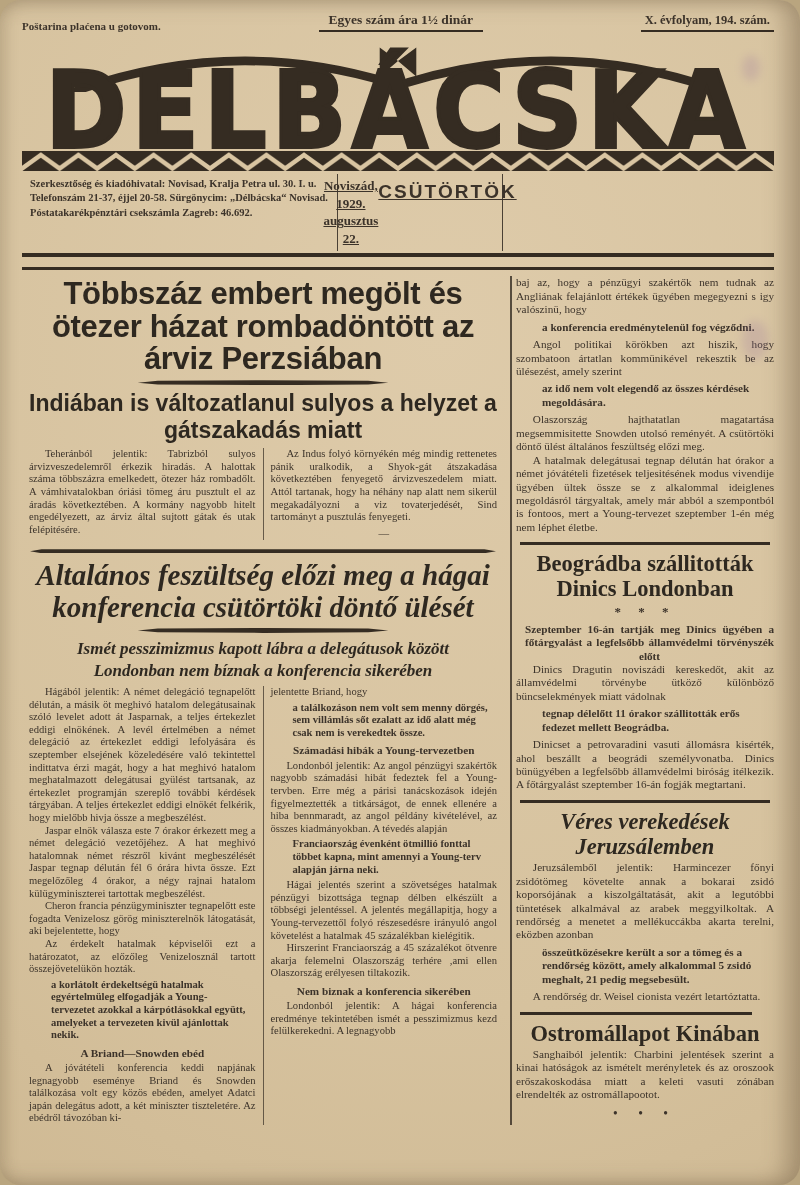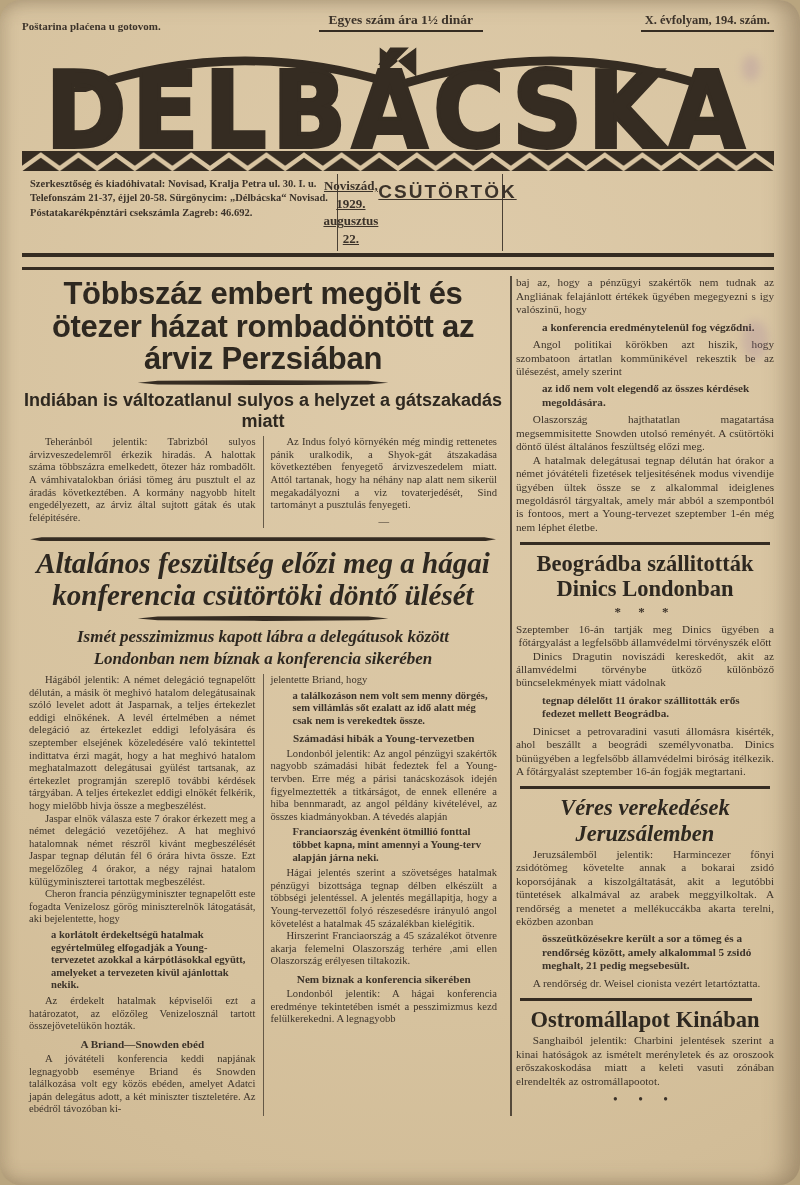--- a/index.html
+++ b/index.html
@@ -50,41 +50,41 @@
 
   
   .main{display:flex;margin-top:4px;}
   .left-region{width:482px;}
   .region-rule{width:2px;background:rgba(53,44,34,.8);margin:2px 4px 0 6px;}
   .right-region{flex:1;min-width:0;padding-top:2px;}
 
   
   .hl-flood{font-family:"Liberation Sans", sans-serif;font-weight:bold;font-size:31px;line-height:1.04;
     text-align:center;color:#2e2820;margin:4px 0 0;letter-spacing:-.3px;}
-  .sub-flood{font-family:"Liberation Sans", sans-serif;font-weight:bold;font-size:18px;text-align:center;
+  .sub-flood{font-family:"Liberation Sans", sans-serif;font-weight:bold;font-size:23px;text-align:center;
     color:#2e2820;margin:3px 0 4px;}
   .hl-hague{font-weight:bold;font-style:italic;font-size:29px;line-height:1.08;text-align:center;color:#2e2820;margin:6px 0 0;}
   .sub-hague{font-weight:bold;font-style:italic;font-size:17px;line-height:1.3;text-align:center;color:#2e2820;margin:3px 0 4px;}
   .hl-right{font-weight:bold;font-size:22.5px;line-height:1.12;text-align:center;color:#2e2820;margin:6px 0 2px;}
   .hl-right.it{font-style:italic;}
 
   .lens{height:5px;width:52%;margin:5px auto;background:#352c22;
     clip-path:polygon(0 50%,8% 12%,50% 0,92% 12%,100% 50%,92% 88%,50% 100%,8% 88%);}
 
   
   .twocol{display:flex;align-items:stretch;}
   .col{flex:1;min-width:0;padding:0 7px;}
   .colrule{width:1px;background:rgba(53,44,34,.7);}
 
   
   .para{margin:0;font-size:10.6px;line-height:1.19;text-align:justify;text-indent:1.5em;color:#3c332a;}
   .para.first{text-indent:0;}
   .para.lead{font-weight:bold;text-indent:0;text-align:left;margin:3px 6px 3px 22px;}
   .para.crosshead{font-weight:bold;text-indent:0;text-align:center;font-size:11.2px;margin:5px 14px 2px;}
-  .para.boldpara{font-weight:normal;text-indent:0;text-align:justify;text-align-last:center;}
+  .para.boldpara{font-weight:bold;text-indent:0;text-align:justify;text-align-last:center;margin-left:9px;}
   .para.dash{text-indent:0;text-align:center;margin-top:4px;}
 
   .right-region .para{font-size:11.2px;line-height:1.2;}
   .right-region .para.lead{margin:4px 12px 4px 26px;}
 
   .rule-heavy{height:4px;background:#352c22;margin:9px 8px 7px;
     clip-path:polygon(0 50%,2.5% 0,97.5% 0,100% 50%,97.5% 100%,2.5% 100%);}
   .rule-med{height:3px;background:#352c22;margin:8px 4px 2px;}
   .rule-med.short{width:90%;}
   .stars{text-align:center;font-weight:bold;font-size:13px;letter-spacing:7px;margin:1px 0 3px;}
@@ -158,22 +158,22 @@
         <div class="lens"></div>
         <h2 class="sub-hague">
           <div>Ismét pesszimizmus kapott lábra a delegátusok között</div>
           <div>Londonban nem bíznak a konferencia sikerében</div>
         </h2>
         <div class="twocol">
           <div class="col">
               <p class="para">Hágából jelentik: A német delegáció tegnapelőtt délután, a másik öt meghivó hatalom delegátusainak szóló levelet adott át Jasparnak, a teljes értekezlet eddigi elnökének. A levél értelmében a német delegáció az értekezlet eddigi lefolyására és szeptember elsejének közeledésére való tekintettel indittatva érzi magát, hogy a hat meghivó hatalom meghatalmazott delegátusai gyülést tartsanak, az értekezlet programján szereplő további kérdések tárgyában. A teljes értekezlet eddigi elnökét felkérik, hogy mielőbb hivja össze a megbeszélést.</p>
               <p class="para">Jaspar elnök válasza este 7 órakor érkezett meg a német delegáció vezetőjéhez. A hat meghivó hatalomnak német részről kivánt megbeszélését Jaspar tegnap délután fél 6 órára hivta össze. Ezt megelőzőleg 4 órakor, a négy rajnai hatalom külügyminiszterei tartottak megbeszélést.</p>
               <p class="para">Cheron francia pénzügyminiszter tegnapelőtt este fogadta Venizelosz görög miniszterelnök látogatását, aki bejelentette, hogy</p>
+              <p class="para">Az érdekelt hatalmak képviselői ezt a határozatot, az előzőleg Venizelosznál tartott összejövetelükön hozták.</p>
               <p class="para lead">a korlátolt érdekeltségü hatalmak egyértelmüleg elfogadják a Young-tervezetet azokkal a kárpótlásokkal együtt, amelyeket a tervezeten kivül ajánlottak nekik.</p>
-              <p class="para">Az érdekelt hatalmak képviselői ezt a határozatot, az előzőleg Venizelosznál tartott összejövetelükön hozták.</p>
               <p class="para crosshead">A Briand—Snowden ebéd</p>
               <p class="para">A jóvátételi konferencia keddi napjának legnagyobb eseménye Briand és Snowden találkozása volt egy közös ebéden, amelyet Adatci japán delegátus adott, a két miniszter tiszteletére. Az ebédről távozóban ki-</p>
             </div>
           <div class="colrule"></div>
           <div class="col">
               <p class="para first">jelentette Briand, hogy</p>
               <p class="para lead">a találkozáson nem volt sem menny dörgés, sem villámlás sőt ezalatt az idő alatt még csak nem is verekedtek össze.</p>
               <p class="para crosshead">Számadási hibák a Young-tervezetben</p>
               <p class="para">Londonból jelentik: Az angol pénzügyi szakértők nagyobb számadási hibát fedeztek fel a Young-tervben. Erre még a párisi tanácskozások idején figyelmeztették a titkárságot, de ennek ellenére a hiba bennmaradt, az angol példány kivételével, az összes kiadmányokban. A tévedés alapján</p>
               <p class="para lead">Franciaország évenként ötmillió fonttal többet kapna, mint amennyi a Young-terv alapján járna neki.</p>

